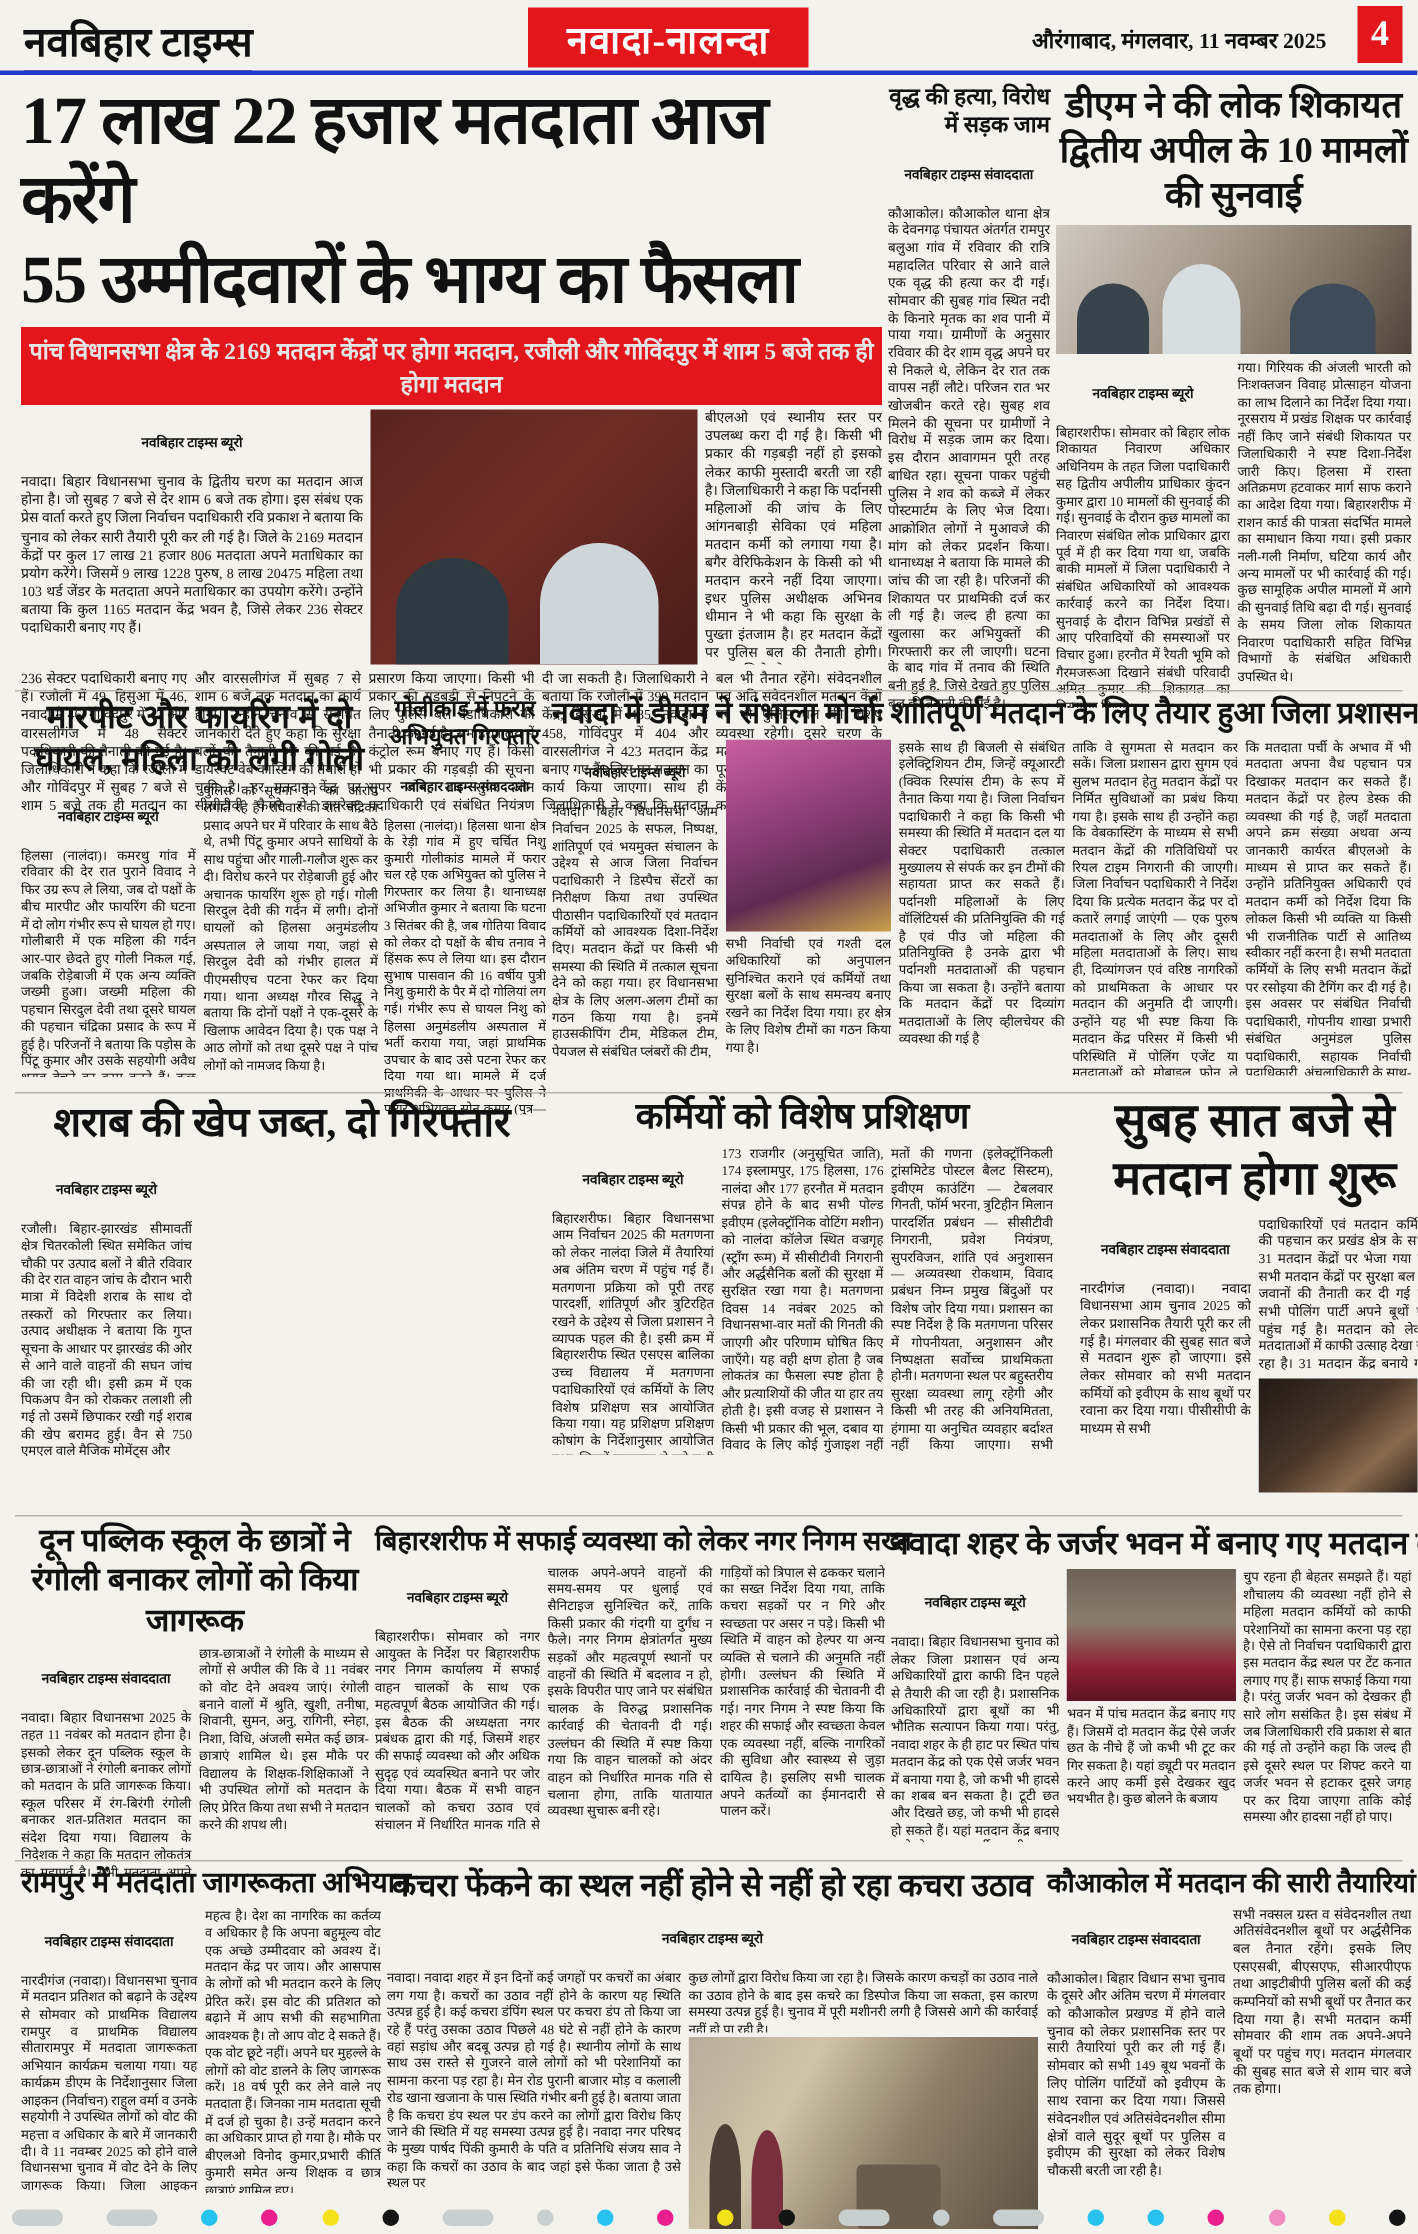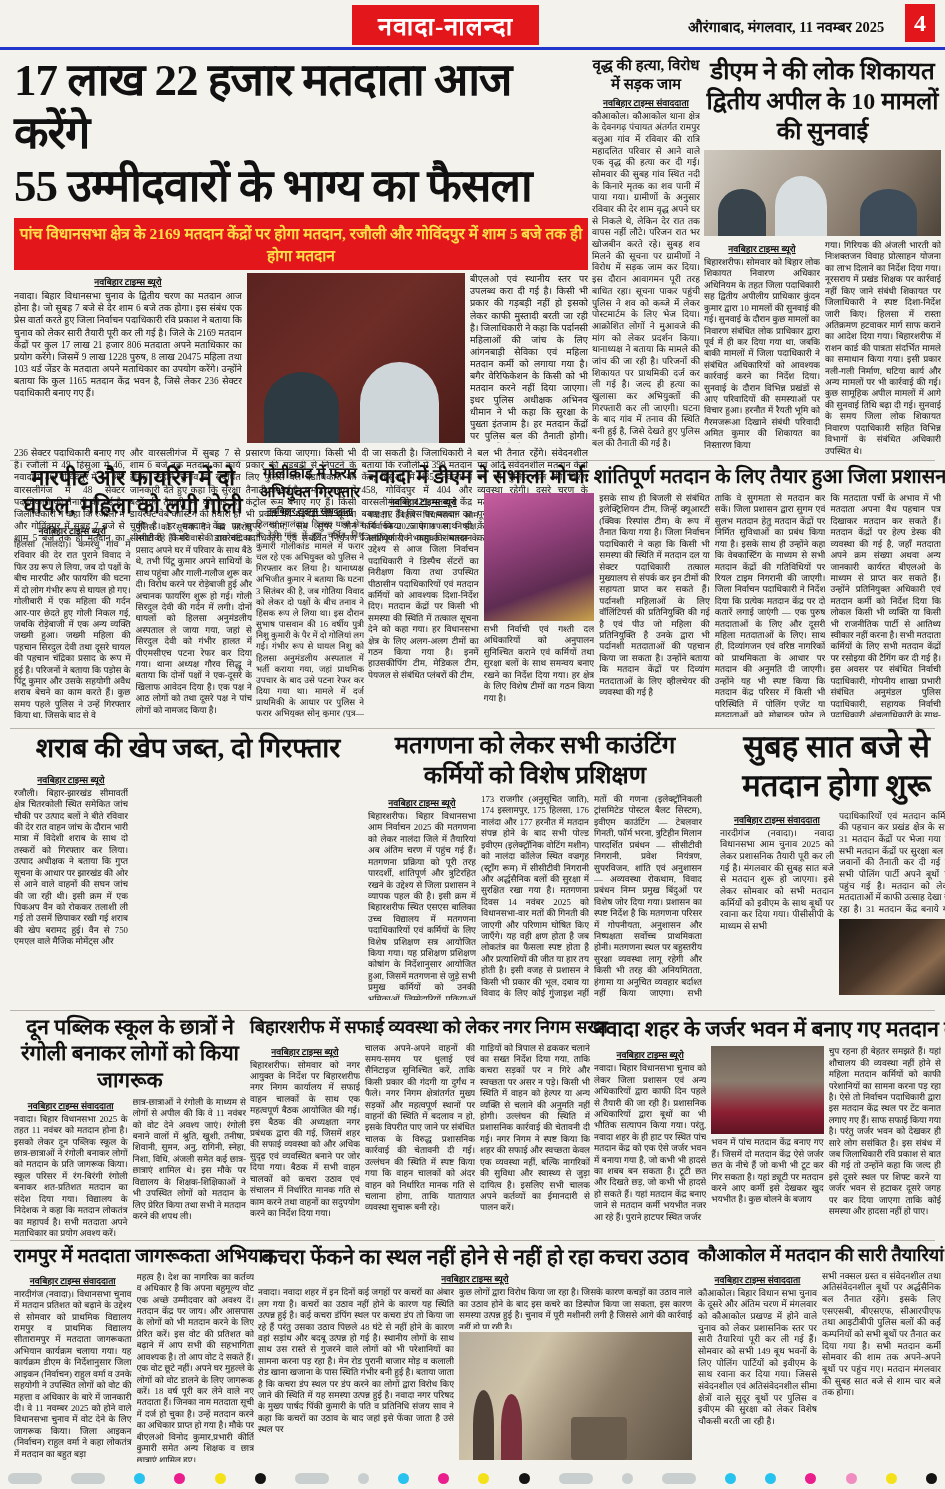--- a/index.html
+++ b/index.html
@@ -12,24 +12,24 @@
                 padding:3px 26px;letter-spacing:1px;}
   .mast-date{font-size:14.5px;font-weight:bold;}
   .mast-page{background:#e3161b;color:#fff;font-size:24px;font-weight:bold;
              width:30px;height:38px;display:flex;align-items:center;justify-content:center;}
   .blue-rule{position:absolute;left:0;top:47px;width:945px;height:3px;background:#2336cc;}
   
   .h-xxl{font-size:45px;line-height:1.18;font-weight:800;letter-spacing:-1px;}
   .h-xl{font-size:24px;line-height:1.25;font-weight:800;text-align:center;}
   .h-lg{font-size:21px;line-height:1.25;font-weight:800;text-align:center;}
   .h-md{font-size:18px;line-height:1.25;font-weight:800;text-align:center;}
-  .h-sm{font-size:15px;line-height:1.25;font-weight:800;text-align:center;font-family:Liberation Serif, serif;}
-  .redstrip{background:#e3161b;color:#fde047;font-size:15.5px;font-weight:bold;
+  .h-sm{font-size:15px;line-height:1.25;font-weight:800;text-align:right;font-family:Liberation Serif, serif;}
+  .redstrip{background:#e3161b;color:#e5e5e5;font-size:15.5px;font-weight:bold;
             text-align:center;padding:4px 2px;margin-top:5px;}
-  .byline{font-size:9px;font-weight:bold;text-align:center;text-decoration:underline;margin:2px 0;}
+  .byline{font-size:9px;font-weight:bold;text-align:center;margin:15px 0;}
   .btxt{font-size:9.3px;line-height:1.3;text-align:justify;overflow:hidden;}
   .cols{display:flex;gap:5px;}
   .col{flex:1;overflow:hidden;}
   .rule{position:absolute;left:10px;width:925px;height:1px;background:#b9b5ad;}
   
   .photo{position:relative;overflow:hidden;}
   .ph-press{background:linear-gradient(135deg,#5a2320 0%,#6e2d27 45%,#4a1c19 100%);}
   .ph-press .banner{position:absolute;left:6%;top:8%;width:62%;background:#f3ecff;
       border:2px solid #3a3acc;text-align:center;padding:4px 2px;}
   .ph-press .banner .b1{color:#c01616;font-size:8px;font-weight:bold;}
@@ -47,20 +47,21 @@
          display:flex;align-items:center;justify-content:space-between;}
   .dot{width:11px;height:11px;border-radius:50%;display:inline-block;}
   .pill{width:34px;height:11px;border-radius:6px;display:inline-block;}
   .c-gray{background:#c9cfce;} .c-cyan{background:#27c3ee;} .c-mag{background:#ea1e8c;}
   .c-yel{background:#f5e11a;} .c-blk{background:#141414;} .c-pink{background:#f08cc0;}
 </style>
 </head>
 <body>
 
 <div class="abs" style="left:0;top:0;width:945px;height:48px;">
+  <div class="abs mast-title" style="left:16px;top:8px;">नवबिहार टाइम्स</div>
   <div class="abs mast-section" style="left:352px;top:5px;">नवादा-नालन्दा</div>
   <div class="abs mast-date" style="left:688px;top:16px;">औरंगाबाद, मंगलवार, 11 नवम्बर 2025</div>
   <div class="abs mast-page" style="left:905px;top:4px;">4</div>
   <div class="blue-rule"></div>
 </div>
 
 <div class="abs" style="left:14px;top:54px;width:574px;height:404px;">
   <div class="h-xxl">17 लाख 22 हजार मतदाता आज करेंगे</div>
   <div class="h-xxl">55 उम्मीदवारों के भाग्य का फैसला</div>
   <div class="redstrip">पांच विधानसभा क्षेत्र के 2169 मतदान केंद्रों पर होगा मतदान, रजौली और गोविंदपुर में शाम 5 बजे तक ही होगा मतदान</div>
@@ -148,21 +149,20 @@
   <div class="h-xl" style="font-size:27px;white-space:nowrap;">शराब की खेप जब्त, दो गिरफ्तार</div>
   <div class="cols" style="margin-top:5px;height:230px;">
     <div class="col" style="flex:0 0 114px;">
       <div class="byline">नवबिहार टाइम्स ब्यूरो</div>
       <div class="btxt" style="height:216px;font-size:8.8px;">रजौली। बिहार-झारखंड सीमावर्ती क्षेत्र चितरकोली स्थित समेकित जांच चौकी पर उत्पाद बलों ने बीते रविवार की देर रात वाहन जांच के दौरान भारी मात्रा में विदेशी शराब के साथ दो तस्करों को गिरफ्तार कर लिया। उत्पाद अधीक्षक ने बताया कि गुप्त सूचना के आधार पर झारखंड की ओर से आने वाले वाहनों की सघन जांच की जा रही थी। इसी क्रम में एक पिकअप वैन को रोककर तलाशी ली गई तो उसमें छिपाकर रखी गई शराब की खेप बरामद हुई। वैन से 750 एमएल वाले मैजिक मोमेंट्स और</div>
     </div>
   </div>
 </div>
 
 <div class="abs" style="left:368px;top:730px;width:334px;height:278px;">
-  <div class="h-xl">मतगणना को लेकर सभी काउंटिंग</div>
   <div class="h-xl">कर्मियों को विशेष प्रशिक्षण</div>
   <div class="cols" style="margin-top:4px;height:206px;">
     <div class="col">
       <div class="byline">नवबिहार टाइम्स ब्यूरो</div>
       <div class="btxt" style="height:192px;font-size:8.8px;">बिहारशरीफ। बिहार विधानसभा आम निर्वाचन 2025 की मतगणना को लेकर नालंदा जिले में तैयारियां अब अंतिम चरण में पहुंच गई हैं। मतगणना प्रक्रिया को पूरी तरह पारदर्शी, शांतिपूर्ण और त्रुटिरहित रखने के उद्देश्य से जिला प्रशासन ने व्यापक पहल की है। इसी क्रम में बिहारशरीफ स्थित एसएस बालिका उच्च विद्यालय में मतगणना पदाधिकारियों एवं कर्मियों के लिए विशेष प्रशिक्षण सत्र आयोजित किया गया। यह प्रशिक्षण प्रशिक्षण कोषांग के निर्देशानुसार आयोजित हुआ, जिसमें मतगणना से जुड़े सभी प्रमुख कर्मियों को उनकी भूमिकाओं, जिम्मेदारियों, प्रक्रियाओं और सावधानियों के बारे में विस्तृत जानकारी दी गई।</div>
     </div>
     <div class="col btxt" style="font-size:8.8px;">173 राजगीर (अनुसूचित जाति), 174 इस्लामपुर, 175 हिलसा, 176 नालंदा और 177 हरनौत में मतदान संपन्न होने के बाद सभी पोल्ड इवीएम (इलेक्ट्रॉनिक वोटिंग मशीन) को नालंदा कॉलेज स्थित वज्रगृह (स्ट्रॉंग रूम) में सीसीटीवी निगरानी और अर्द्धसैनिक बलों की सुरक्षा में सुरक्षित रखा गया है। मतगणना दिवस 14 नवंबर 2025 को विधानसभा-वार मतों की गिनती की जाएगी और परिणाम घोषित किए जाएँगे। यह वही क्षण होता है जब लोकतंत्र का फैसला स्पष्ट होता है और प्रत्याशियों की जीत या हार तय होती है। इसी वजह से प्रशासन ने किसी भी प्रकार की भूल, दबाव या विवाद के लिए कोई गुंजाइश नहीं छोड़ी है। प्रशिक्षण में पोस्टल बैलेट गणना</div>
     <div class="col btxt" style="font-size:8.8px;">मतों की गणना (इलेक्ट्रॉनिकली ट्रांसमिटेड पोस्टल बैलट सिस्टम), इवीएम काउंटिंग — टेबलवार गिनती, फॉर्म भरना, त्रुटिहीन मिलान पारदर्शित प्रबंधन — सीसीटीवी निगरानी, प्रवेश नियंत्रण, सुपरविजन, शांति एवं अनुशासन — अव्यवस्था रोकथाम, विवाद प्रबंधन निम्न प्रमुख बिंदुओं पर विशेष जोर दिया गया। प्रशासन का स्पष्ट निर्देश है कि मतगणना परिसर में गोपनीयता, अनुशासन और निष्पक्षता सर्वोच्च प्राथमिकता होनी। मतगणना स्थल पर बहुस्तरीय सुरक्षा व्यवस्था लागू रहेगी और किसी भी तरह की अनियमितता, हंगामा या अनुचित व्यवहार बर्दाश्त नहीं किया जाएगा। सभी अधिकारियों और कर्मियों को अपनी जिम्मेदारी पूरी</div>
   </div>
 </div>

